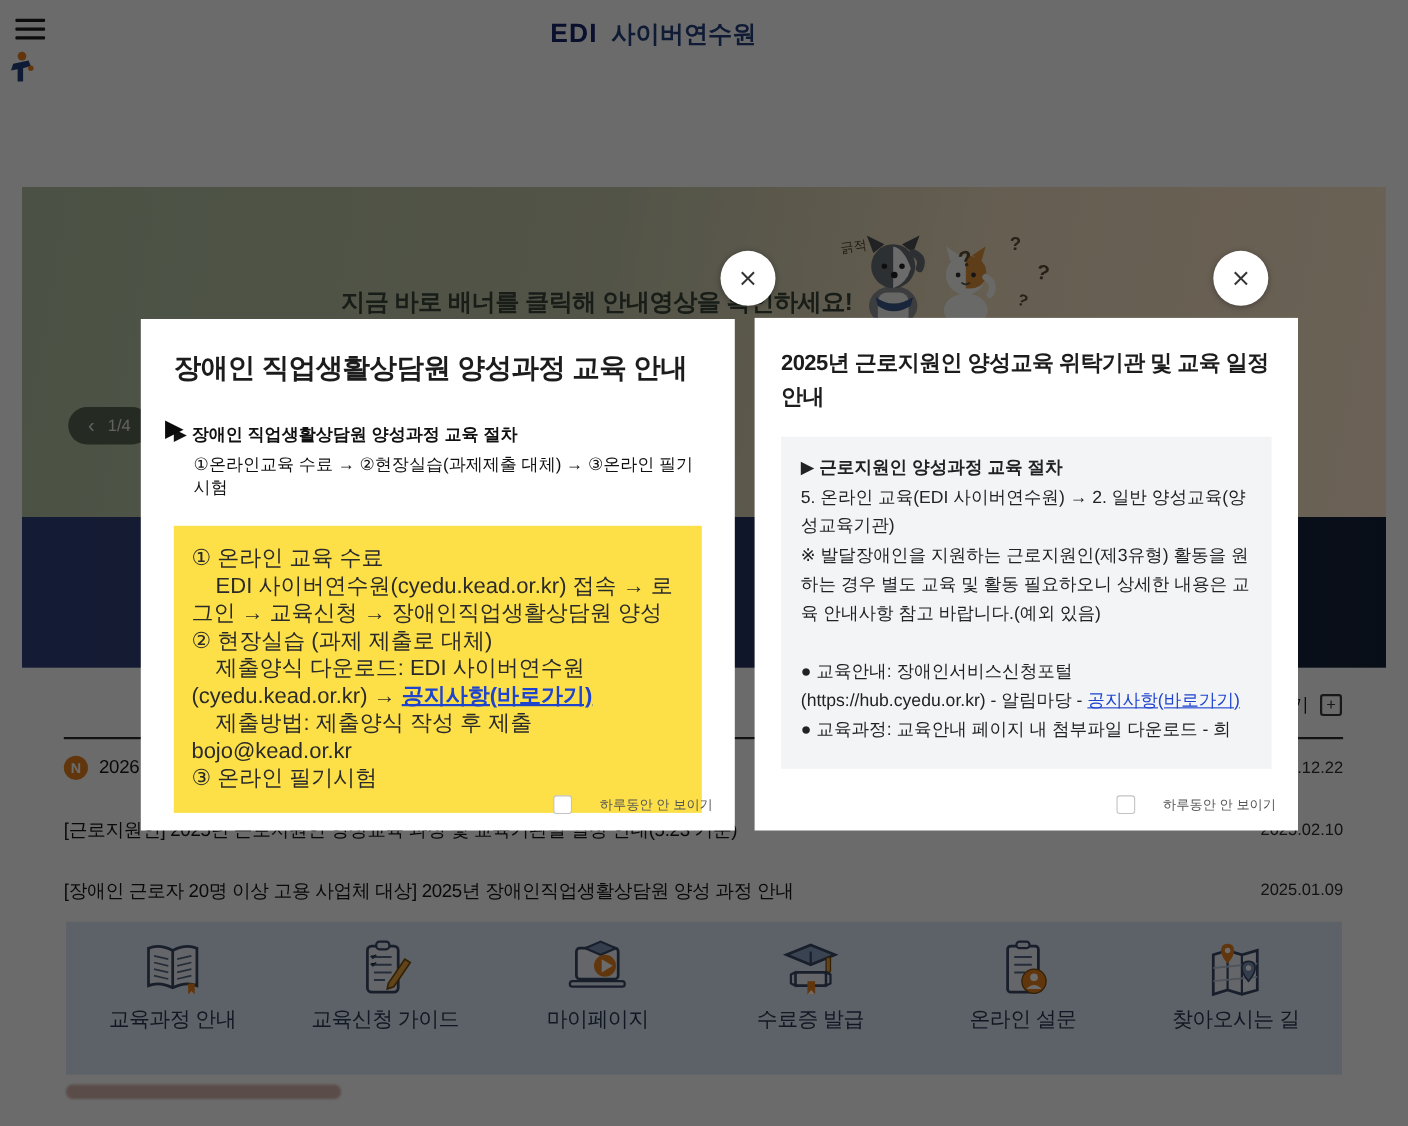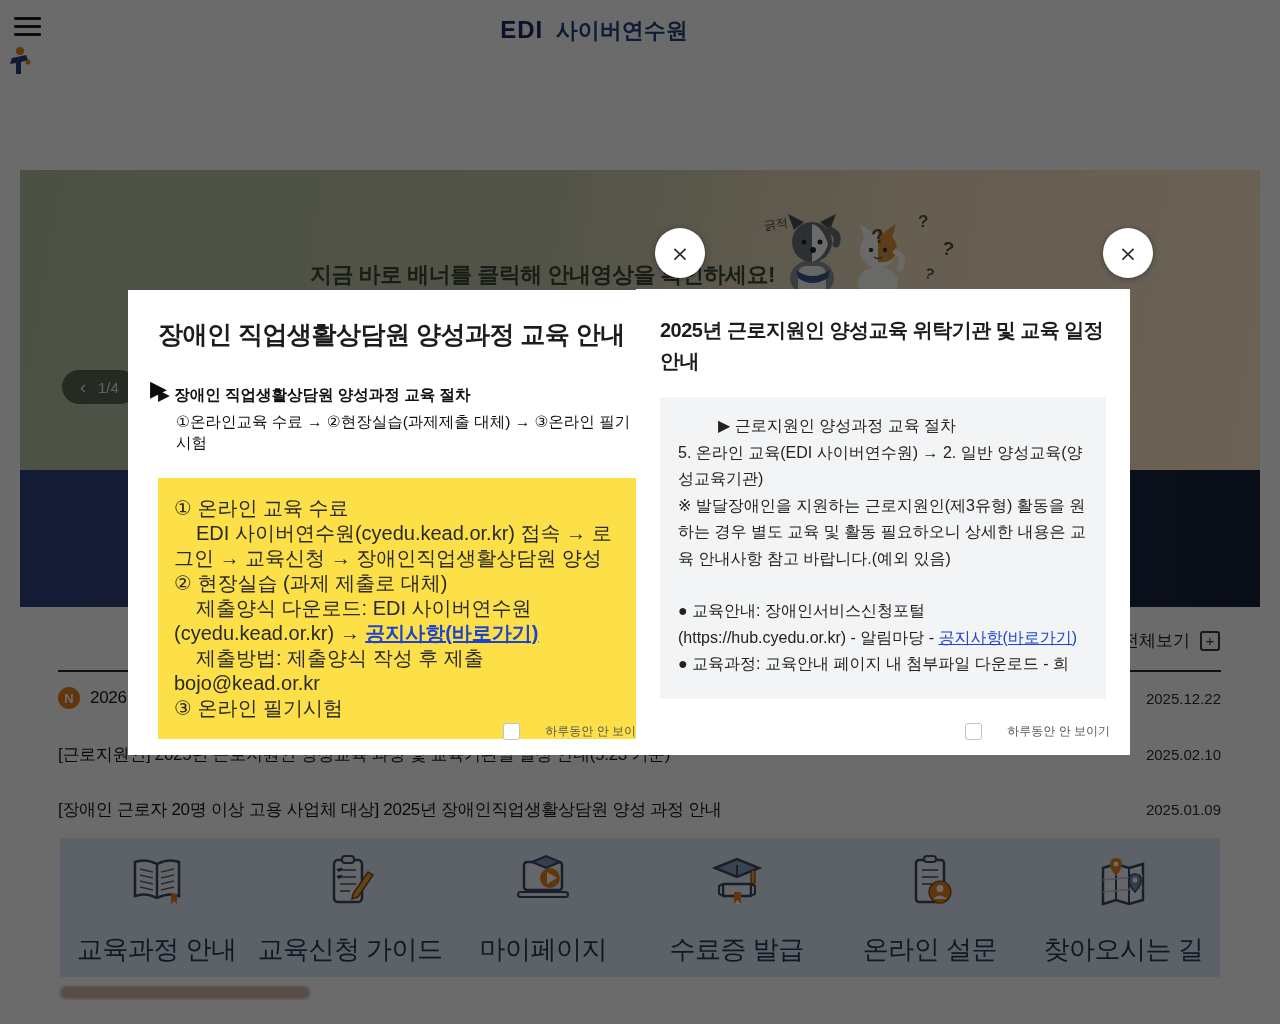--- a/index.html
+++ b/index.html
@@ -42,40 +42,40 @@
   .boardline { position:absolute; left:58px; top:670px; width:1163px; height:2px; background:#2b2b2b; }
   .brow { position:absolute; left:58px; width:1163px; display:flex; align-items:center; cursor:pointer; }
   .brow .ttl { font-size:17px; color:#171717; letter-spacing:-0.3px; white-space:nowrap; overflow:hidden; }
   .brow .dt { margin-left:auto; font-size:15px; color:#2e2e2e; }
   .badge-n { width:22px; height:22px; border-radius:50%; background:#e8821e; color:#fff;
     font-size:13px; font-weight:800; display:flex; align-items:center; justify-content:center; margin-right:10px; }
   .r1 { top:687px; } .r2 { top:743px; } .r3 { top:798px; }
 
   .qmenu { position:absolute; left:60px; top:838px; width:1160px; height:139px; background:#dce9f8; display:flex; }
   .qitem { flex:1; display:flex; flex-direction:column; align-items:center; padding-top:14px; cursor:pointer; }
-  .qitem .lbl { margin-top:22px; font-size:26px; color:#2c3a55; letter-spacing:-0.5px; }
+  .qitem .lbl { margin-top:4px; font-size:19px; color:#2c3a55; letter-spacing:-0.5px; }
   .fsmudge { position:absolute; left:60px; top:986px; width:250px; height:13px;
     background:rgba(140,50,25,0.35); border-radius:6px; filter:blur(1px); }
 
   
   .overlay { position:absolute; inset:0; background:rgba(0,0,0,0.58); z-index:10; }
   .modal { position:absolute; background:#fff; z-index:20; }
   .m-left { left:128px; top:290px; width:540px; height:465px; padding:28px 30px; z-index:20; }
-  .m-right { left:636px; top:289px; width:494px; height:466px; padding:26px 24px; z-index:30; }
+  .m-right { left:686px; top:289px; width:494px; height:466px; padding:26px 24px; z-index:30; }
   .m-left h2 { font-size:25px; font-weight:700; color:#1c1c1c; letter-spacing:-0.5px; }
   .m-right h2 { font-size:20px; font-weight:700; color:#1c1c1c; line-height:31px; letter-spacing:-0.5px; }
   .proc-h { margin-top:34px; font-size:15.5px; font-weight:700; color:#111; }
   .proc-s { margin-top:6px; padding-left:18px; font-size:15.5px; color:#111; }
   .gbox { margin-top:24px; background:#fde047; padding:18px 16px; font-size:20px;
     line-height:25px; color:#2a2a2a; }
   .gbox .ind { text-indent:22px; }
   .blink { color:#1d43cf; font-weight:700; text-decoration:underline; cursor:pointer; }
   .gbox2 { margin-top:20px; background:#f3f4f6; padding:16px 18px; font-size:16px;
     line-height:26.5px; color:#222; height:302px; overflow:hidden; }
-  .gbox2 .bh { font-weight:400;margin-left:40px; }
+  .gbox2 .bh { font-weight:700; }
   .blink2 { color:#1d43cf; font-weight:400; text-decoration:underline; cursor:pointer; }
   .spacer { height:26px; }
   .dismiss { position:absolute; bottom:15px; right:20px; display:flex; align-items:center; gap:25px;
     font-size:12px; color:#555; cursor:pointer; }
   .cb { width:17px; height:17px; border:1.5px solid #c3c3c3; border-radius:3px; background:#fff; }
   .closebtn { position:absolute; width:50px; height:50px; border-radius:50%; background:#fff;
     border:none; z-index:40; box-shadow:0 1px 6px rgba(0,0,0,0.35); font-size:22px; color:#333;
     display:flex; align-items:center; justify-content:center; cursor:pointer;
     font-family:"DejaVu Sans",sans-serif; }
   .c-left { left:655px; top:228px; }

